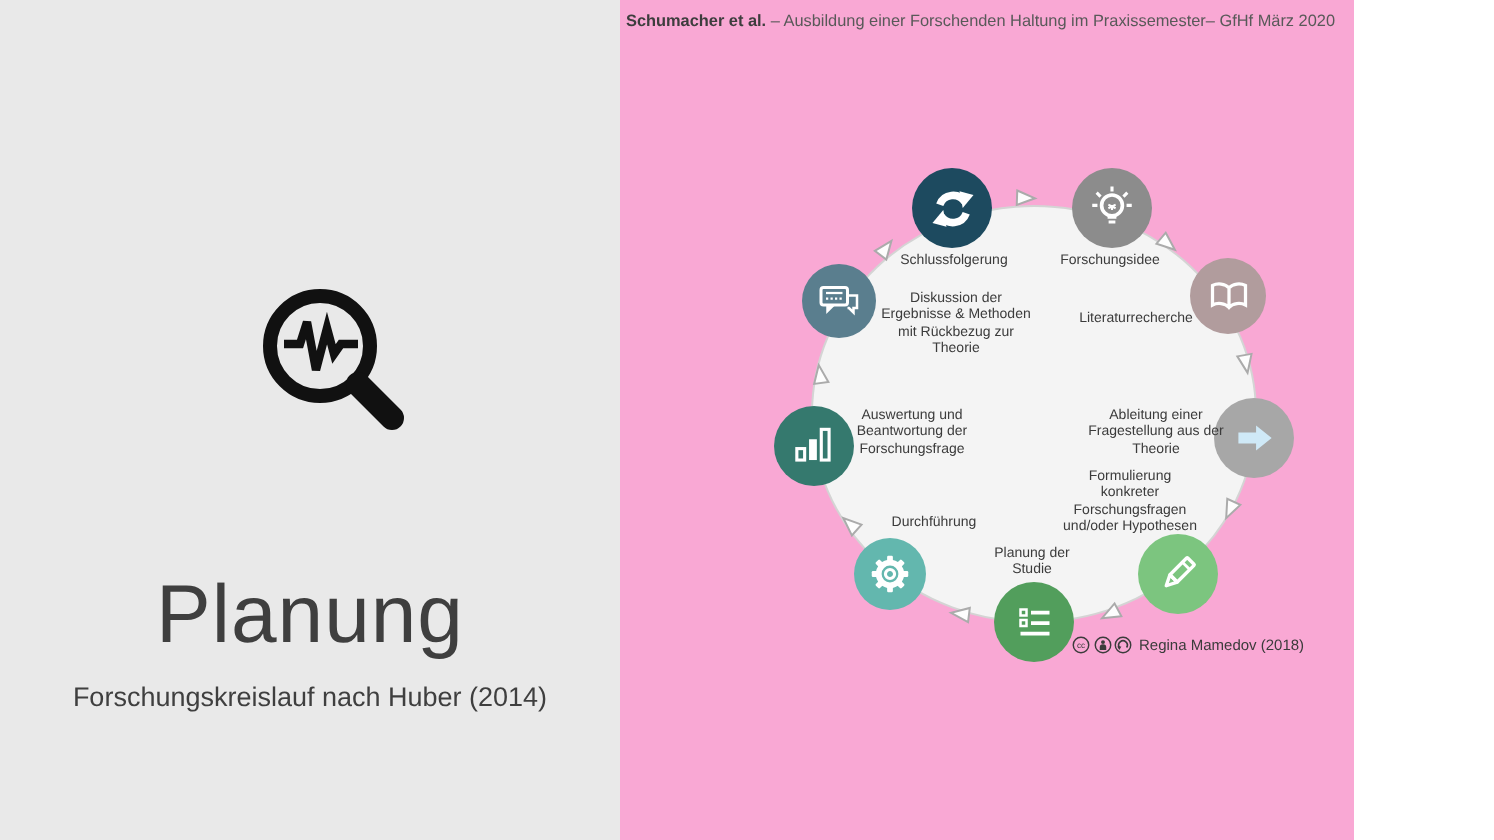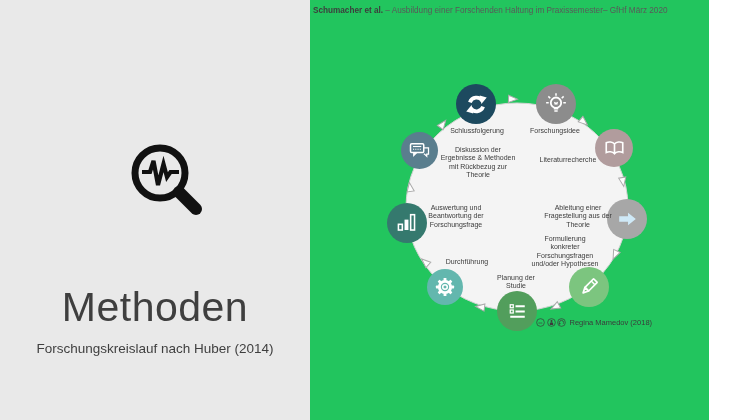--- a/index.html
+++ b/index.html
@@ -1,19 +1,19 @@
 <!DOCTYPE html>
 <html><head>
 <meta charset="utf-8">
 <style>
   html,body{margin:0;padding:0;background:#fff;}
   .slide{position:relative;width:747px;height:420px;overflow:hidden;background:#ffffff;
          font-family:"Liberation Sans",sans-serif;}
   .left-panel{position:absolute;left:0;top:0;width:310px;height:420px;background:#e9e9e9;}
-  .right-panel{position:absolute;left:310px;top:0;width:399px;height:420px;background:#22c55e;}
+  .right-panel{position:absolute;left:310px;top:0;width:367px;height:420px;background:#f9a8d4;}
 
   
   .logo{position:absolute;left:13px;top:11px;width:180px;height:36px;}
   .logo-mark{position:absolute;left:0;top:0;}
   .logo-green{position:absolute;left:0;top:37px;width:24px;height:4px;}
   .logo-name{position:absolute;left:33px;top:1px;font-size:9.5px;font-weight:bold;
              line-height:10.5px;letter-spacing:.3px;color:#161616;}
   .logo-fac{position:absolute;left:33px;top:35px;font-size:6.8px;color:#2d2d2d;}
 
   
@@ -62,21 +62,21 @@
 
   <div class="left-panel">
 
 
     <svg class="magnifier" width="88" height="82" viewBox="0 0 88 82">
       <circle cx="40" cy="33" r="25" fill="none" stroke="#111" stroke-width="7"></circle>
       <line x1="59" y1="52" x2="76" y2="69" stroke="#111" stroke-width="12" stroke-linecap="round"></line>
       <polyline points="22,32 30,32 33.5,21 38,45 43.5,24 47,37 50.5,32 59,32" fill="none" stroke="#111" stroke-width="4.2" stroke-linejoin="miter"></polyline>
     </svg>
 
-    <div class="title">Methoden</div>
+    <div class="title">Planung</div>
     <div class="subtitle">Forschungskreislauf nach Huber (2014)</div>
   </div>
 
   <div class="right-panel">
 
     <div class="hdr">
       <b>Schumacher et al.</b><span> – Ausbildung einer Forschenden Haltung im Praxissemester– GfHf März 2020</span>
     </div>
 
     <div class="diagram">

